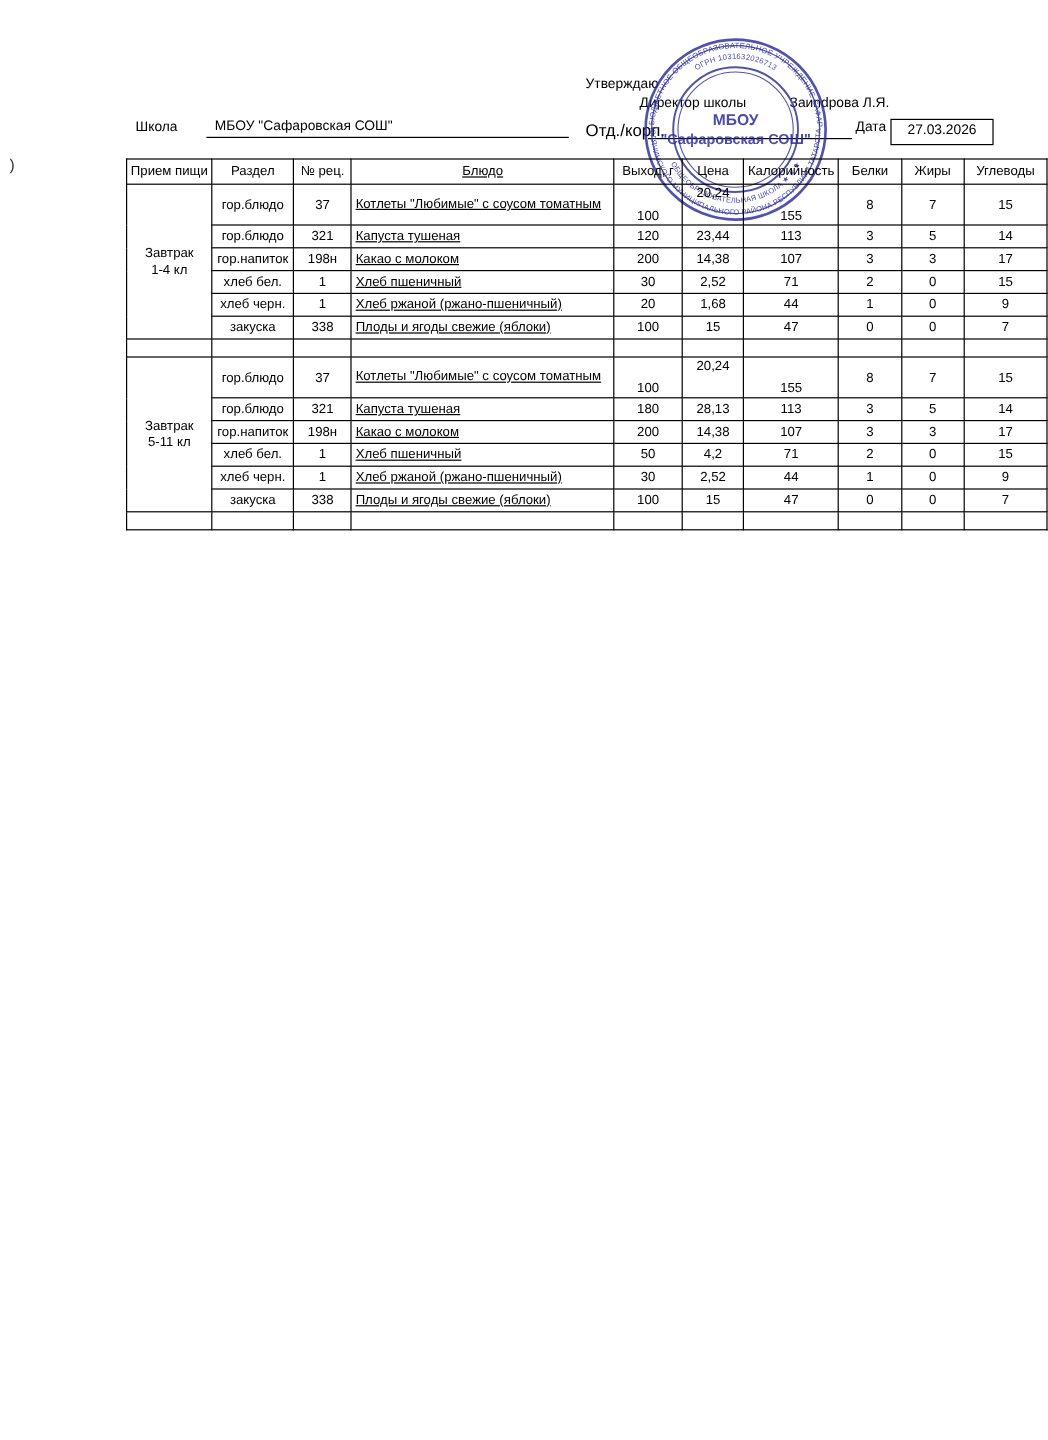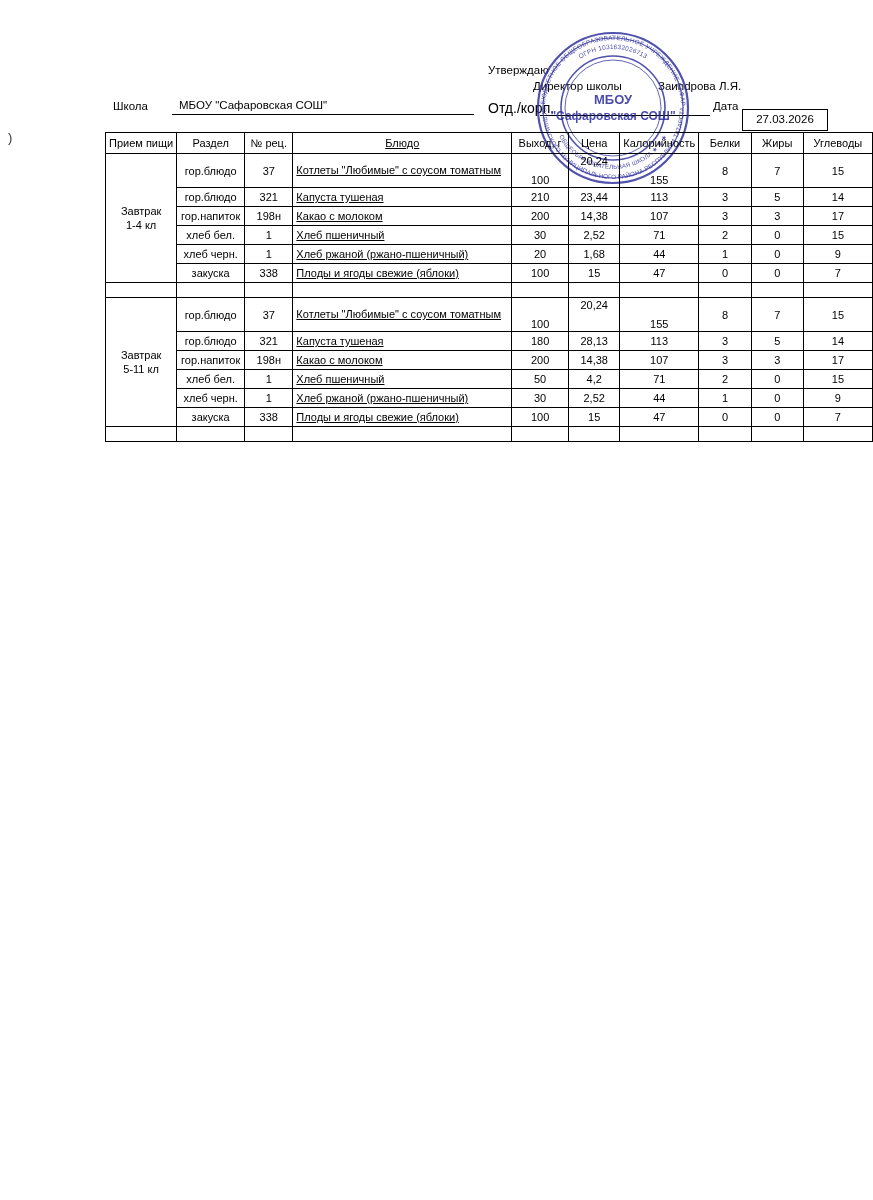--- a/index.html
+++ b/index.html
@@ -55,21 +55,21 @@
     font-size: 11.5px;
     line-height: 19px;
   }
   .date-label {
     position: absolute;
     left: 713px; top: 100px;
     font-size: 11.5px;
   }
   .date-box {
     position: absolute;
-    left: 742px; top: 109px;
+    left: 742px; top: 99px;
     width: 84px; height: 20px;
     border: 1px solid #000;
     font-size: 11.5px;
     line-height: 18px;
     text-align: center;
   }
 
   
   table.menu {
     position: absolute;
@@ -219,21 +219,21 @@
           <td class="c-price" style="vertical-align: top; padding-top: 1px;">20,24</td>
           <td class="c-cal" style="vertical-align: bottom; padding-bottom: 1px;">155</td>
           <td class="c-prot">8</td>
           <td class="c-fat">7</td>
           <td class="c-carb">15</td>
         </tr>
         <tr>
           <td class="c-sect">гор.блюдо</td>
           <td class="c-rec">321</td>
           <td class="c-dish">Капуста тушеная</td>
-          <td class="c-out">210</td>
+          <td class="c-out">120</td>
           <td class="c-price">23,44</td>
           <td class="c-cal">113</td>
           <td class="c-prot">3</td>
           <td class="c-fat">5</td>
           <td class="c-carb">14</td>
         </tr>
         <tr>
           <td class="c-sect">гор.напиток</td>
           <td class="c-rec">198н</td>
           <td class="c-dish">Какао с молоком</td>

